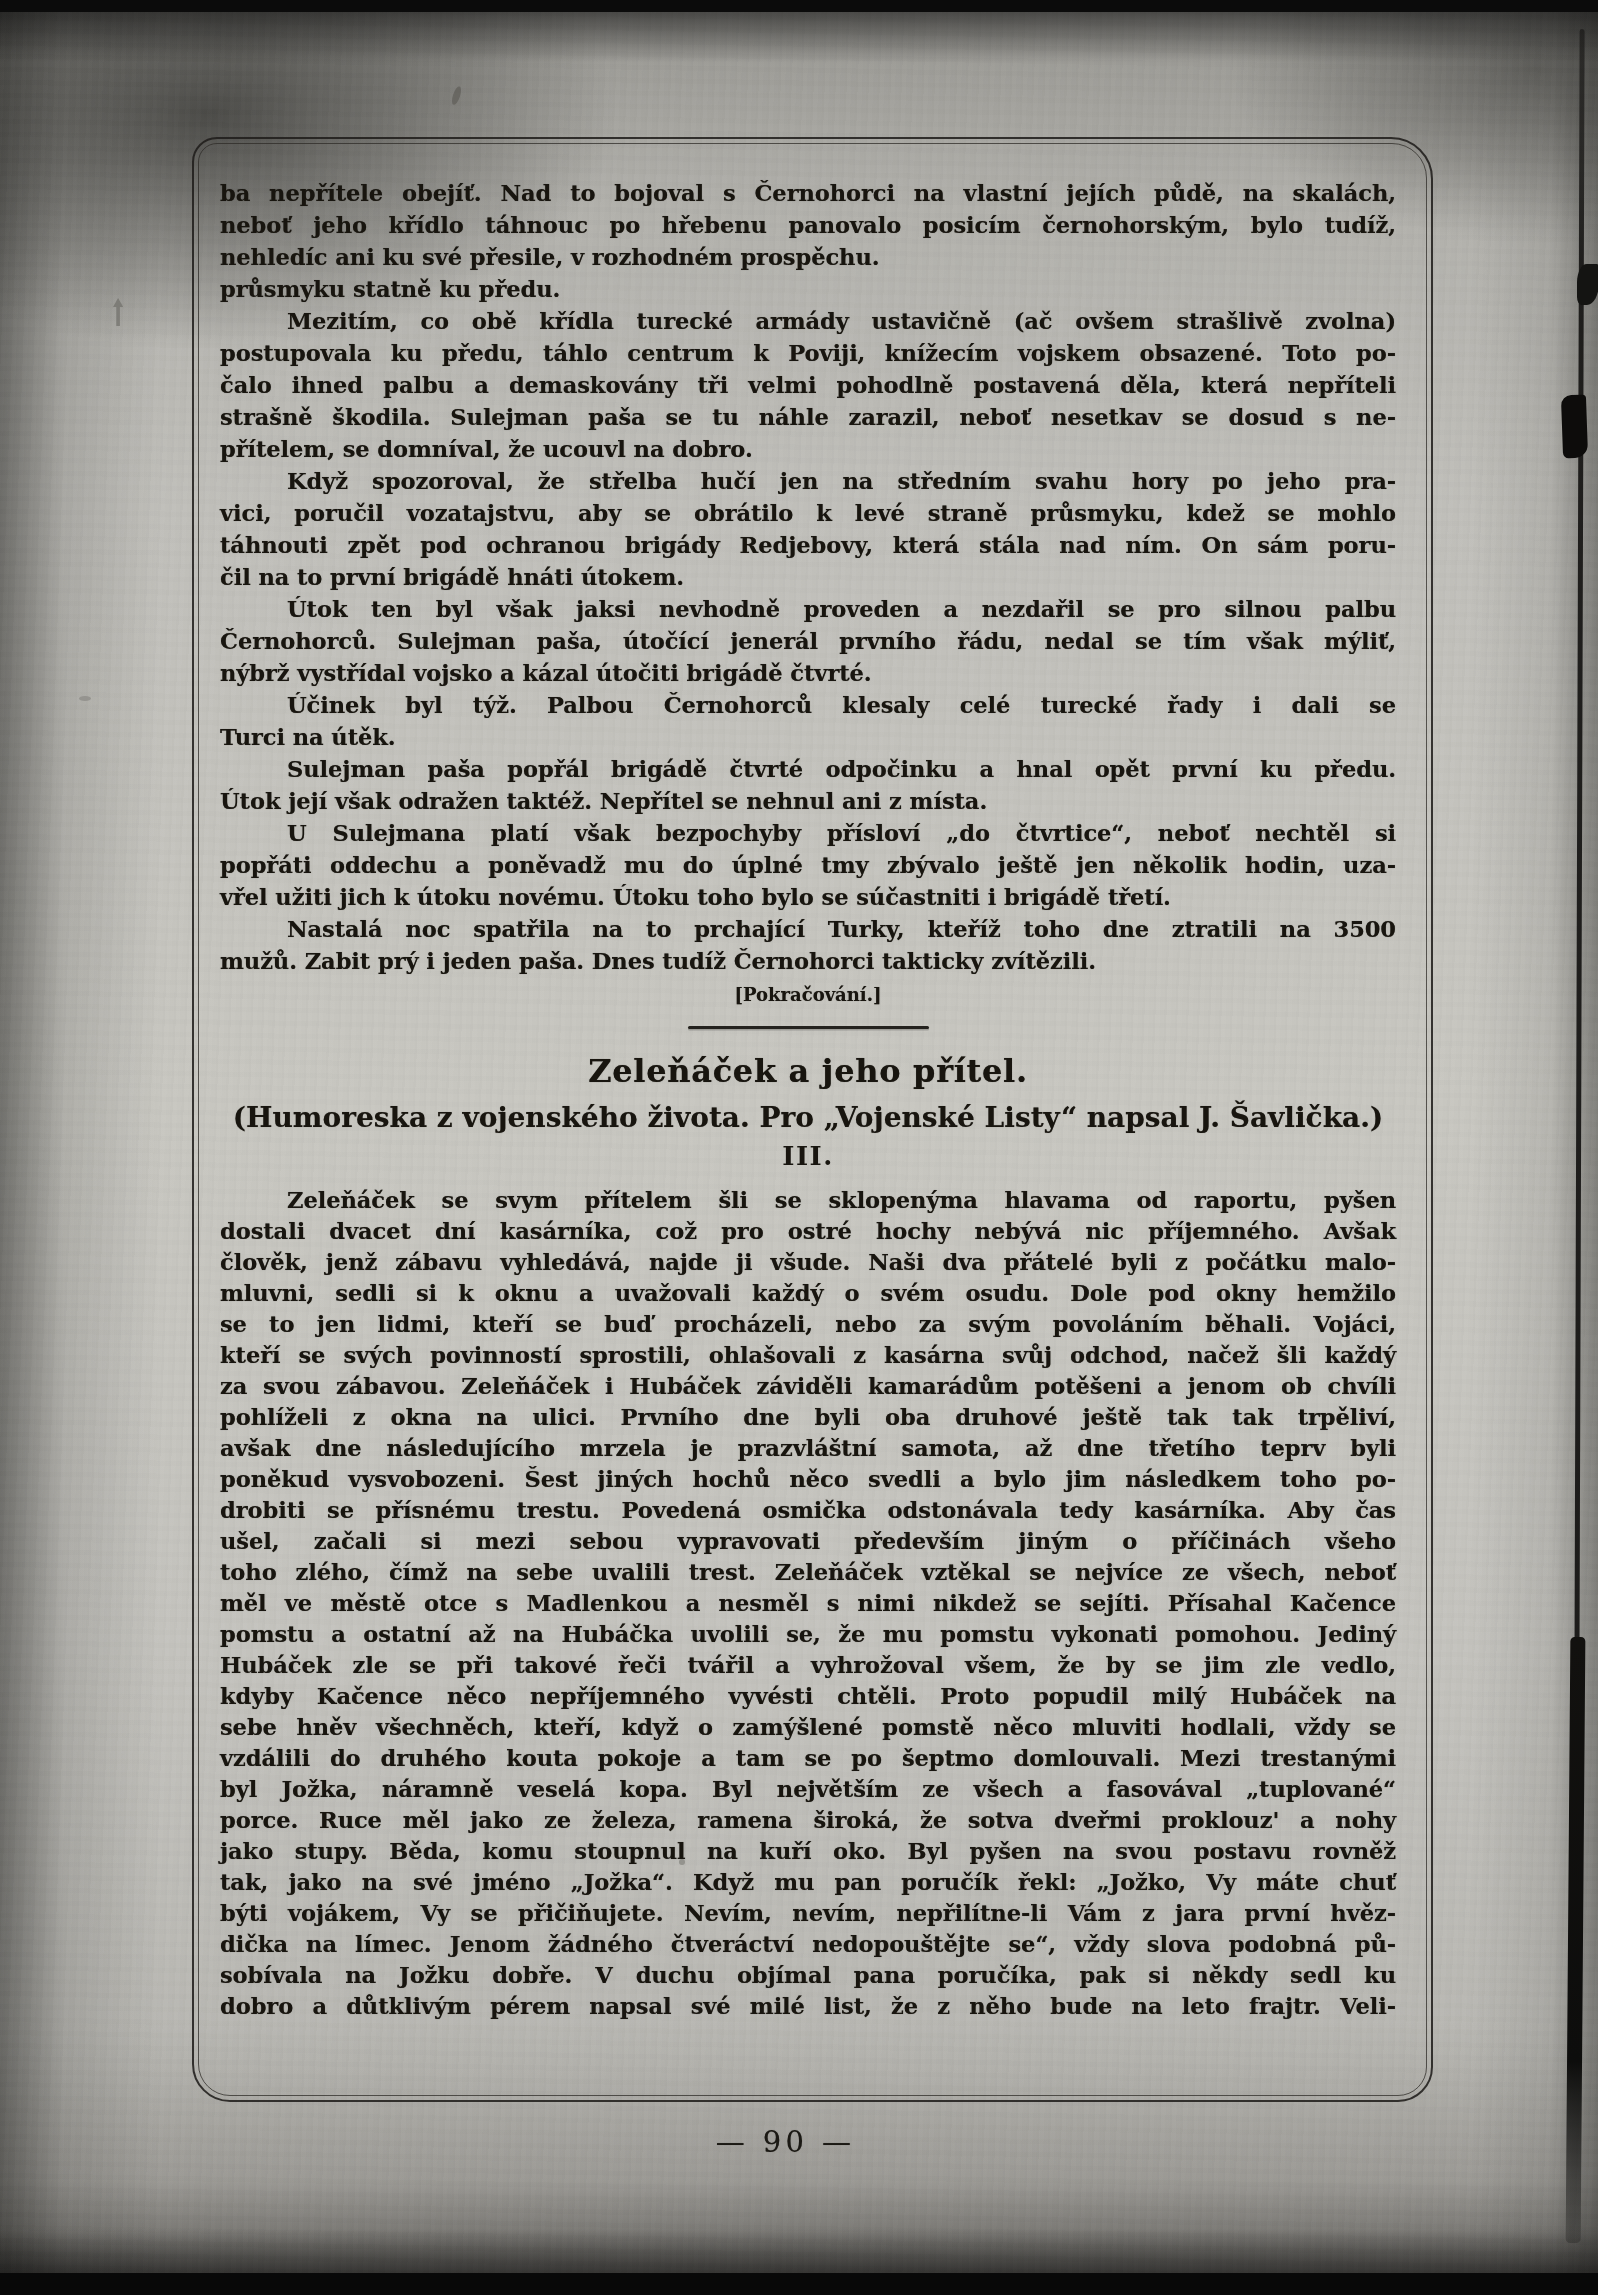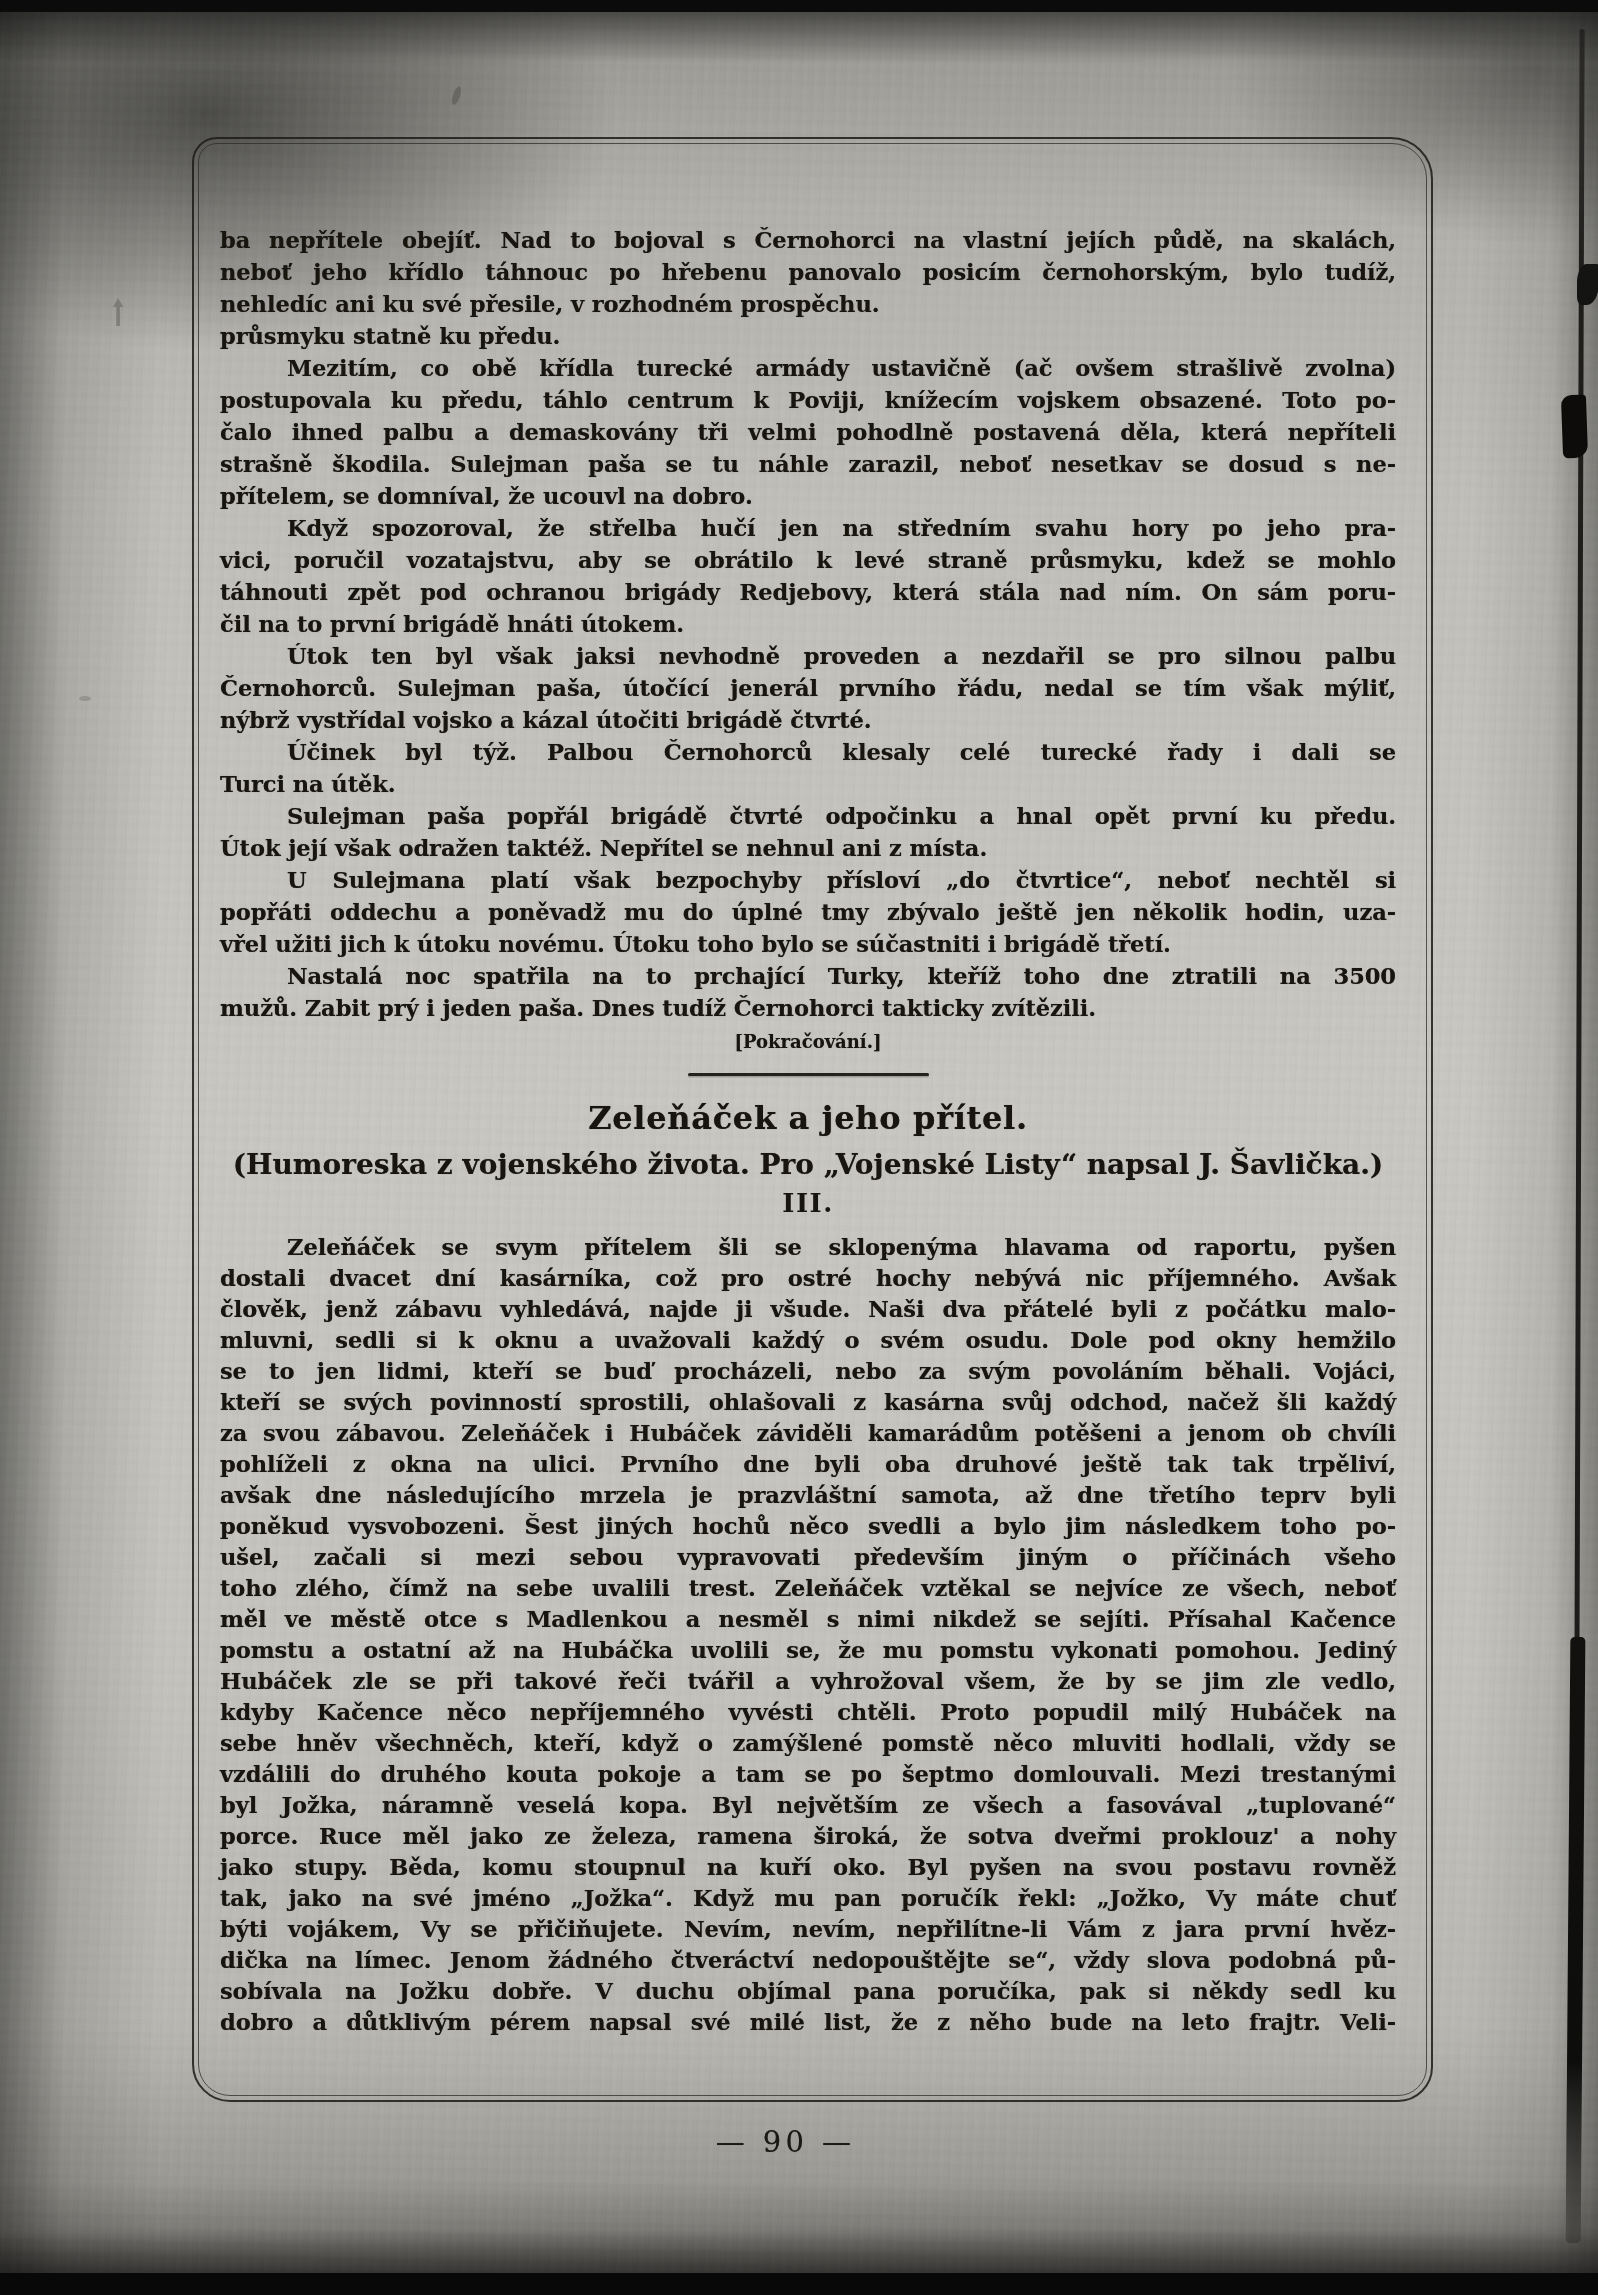--- a/index.html
+++ b/index.html
@@ -45,21 +45,21 @@
   .speck-2{position:absolute;left:453px;top:86px;width:6.6px;height:19px;background:#55544f;border-radius:50%;opacity:.55;transform:rotate(18deg);}
   .speck-3{position:absolute;left:679px;top:1859px;width:5.8px;height:5.8px;background:#6e6d68;border-radius:50%;opacity:.5;}
 
   
   .frame{position:absolute;left:192px;top:137px;width:1241px;height:1965px;
     border:2.9px solid rgba(32,30,27,0.88);
     border-radius:25px 42px 35px 38px;box-sizing:border-box;}
   .frame::after{content:"";position:absolute;inset:3.7px;border:1.5px solid rgba(45,43,39,0.75);
     border-radius:19px 35px 29px 32px;pointer-events:none;}
 
-  .content{position:absolute;left:220px;top:177px;width:1176px;color:#18150f;margin-top:47px;}
+  .content{position:absolute;left:220px;top:177px;width:1176px;color:#18150f;}
 
   .tline{font-weight:700;font-size:22.6px;letter-spacing:-0.1px;
     text-align:justify;text-align-last:justify;
     text-shadow:0 0 0.7px rgba(24,21,15,0.55);}
   .serial .tline{line-height:32px;}
   .story-body .tline{line-height:31px;}
   .tline.final{text-align-last:left;}
   .tline.first{text-indent:67px;}
 
   .continuation{margin-top:7.3px;text-align:center;font-weight:700;font-size:18px;
@@ -162,20 +162,21 @@
           <div class="tline first">Zeleňáček se svym přítelem šli se sklopenýma hlavama od raportu, pyšen</div>
           <div class="tline">dostali dvacet dní kasárníka, což pro ostré hochy nebývá nic příjemného. Avšak</div>
           <div class="tline">člověk, jenž zábavu vyhledává, najde ji všude. Naši dva přátelé byli z počátku malo-</div>
           <div class="tline">mluvni, sedli si k oknu a uvažovali každý o svém osudu. Dole pod okny hemžilo</div>
           <div class="tline">se to jen lidmi, kteří se buď procházeli, nebo za svým povoláním běhali. Vojáci,</div>
           <div class="tline">kteří se svých povinností sprostili, ohlašovali z kasárna svůj odchod, načež šli každý</div>
           <div class="tline">za svou zábavou. Zeleňáček i Hubáček záviděli kamarádům potěšeni a jenom ob chvíli</div>
           <div class="tline">pohlíželi z okna na ulici. Prvního dne byli oba druhové ještě tak tak trpěliví,</div>
           <div class="tline">avšak dne následujícího mrzela je prazvláštní samota, až dne třetího teprv byli</div>
           <div class="tline">poněkud vysvobozeni. Šest jiných hochů něco svedli a bylo jim následkem toho po-</div>
+          <div class="tline">drobiti se přísnému trestu. Povedená osmička odstonávala tedy kasárníka. Aby čas</div>
           <div class="tline">ušel, začali si mezi sebou vypravovati především jiným o příčinách všeho</div>
           <div class="tline">toho zlého, čímž na sebe uvalili trest. Zeleňáček vztěkal se nejvíce ze všech, neboť</div>
           <div class="tline">měl ve městě otce s Madlenkou a nesměl s nimi nikdež se sejíti. Přísahal Kačence</div>
           <div class="tline">pomstu a ostatní až na Hubáčka uvolili se, že mu pomstu vykonati pomohou. Jediný</div>
           <div class="tline">Hubáček zle se při takové řeči tvářil a vyhrožoval všem, že by se jim zle vedlo,</div>
           <div class="tline">kdyby Kačence něco nepříjemného vyvésti chtěli. Proto popudil milý Hubáček na</div>
           <div class="tline">sebe hněv všechněch, kteří, když o zamýšlené pomstě něco mluviti hodlali, vždy se</div>
           <div class="tline">vzdálili do druhého kouta pokoje a tam se po šeptmo domlouvali. Mezi trestanými</div>
           <div class="tline">byl Jožka, náramně veselá kopa. Byl největším ze všech a fasovával „tuplované“</div>
           <div class="tline">porce. Ruce měl jako ze železa, ramena široká, že sotva dveřmi proklouz' a nohy</div>

